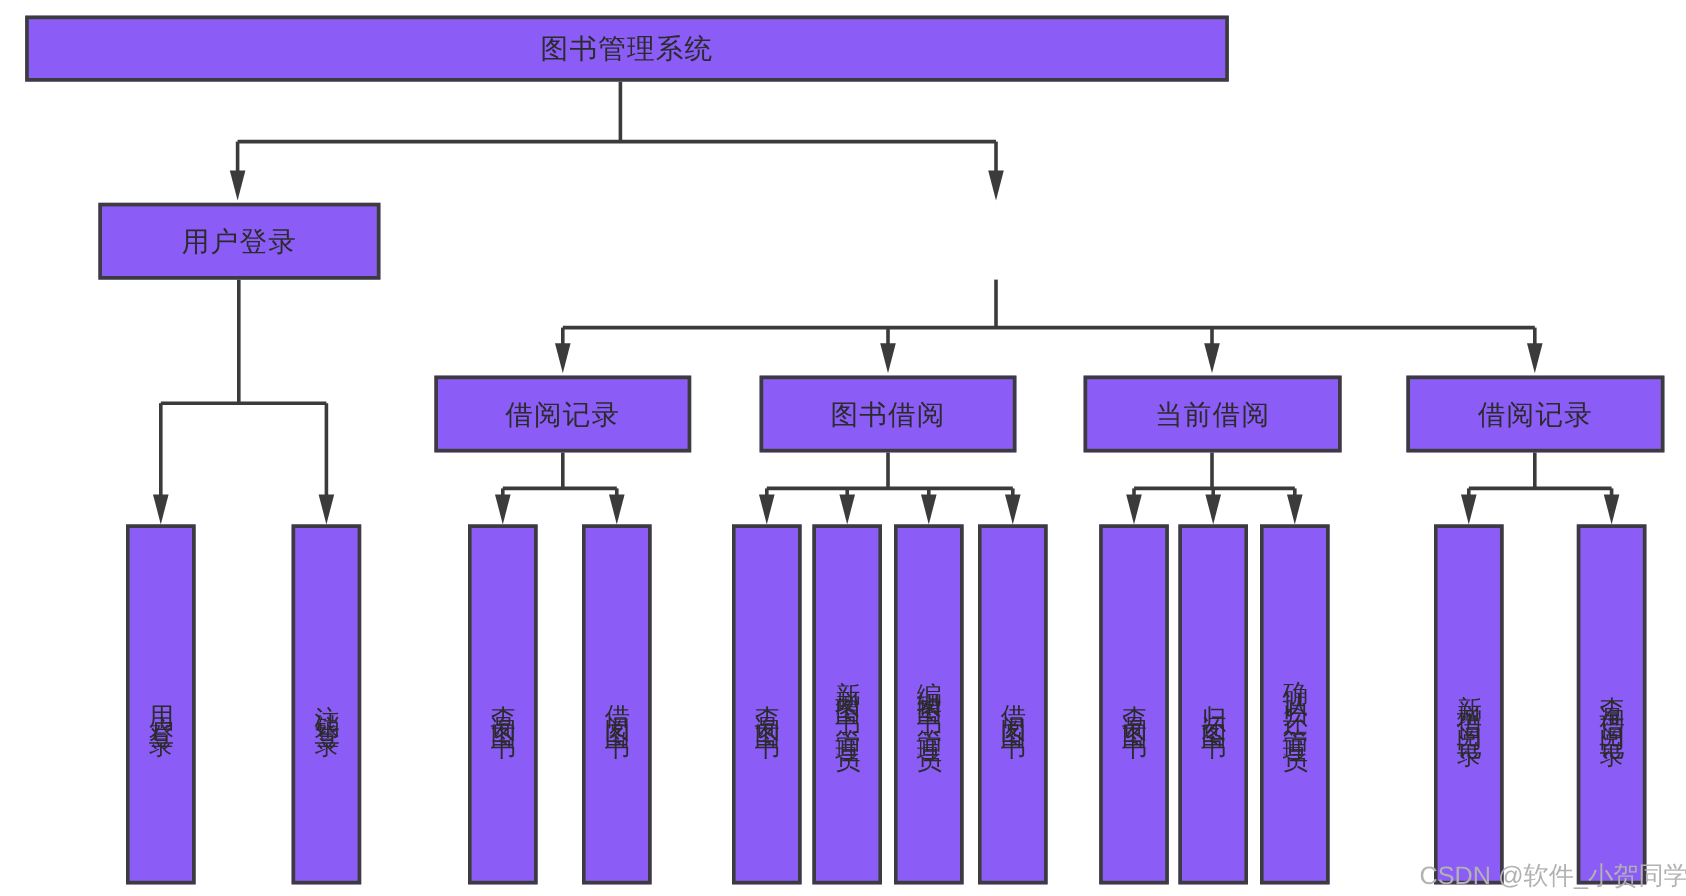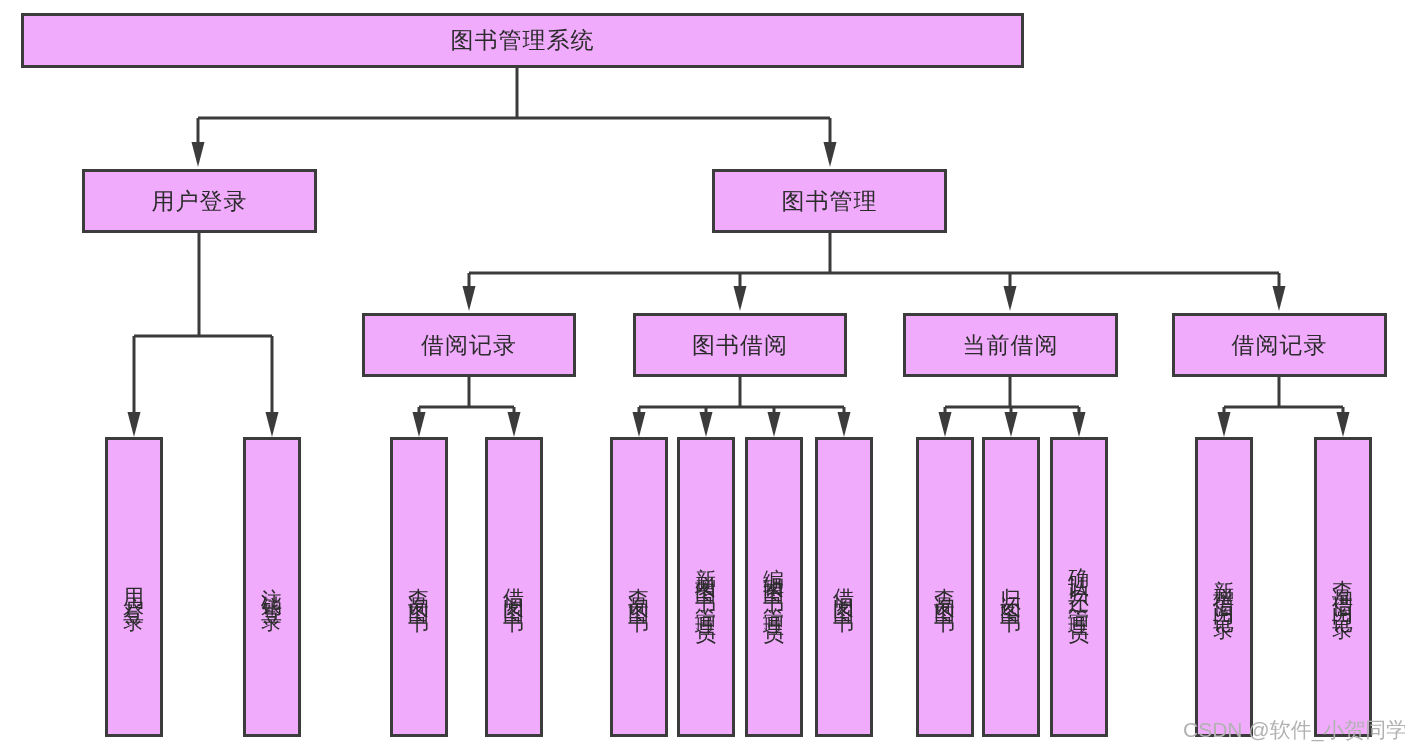--- a/index.html
+++ b/index.html
@@ -27,21 +27,21 @@
     stroke-width: 3;
     fill: none;
   }
   .connectors polygon {
     fill: #3b3b3b;
     stroke: none;
   }
   .node {
     position: absolute;
     box-sizing: border-box;
-    background: #f0abfc;
+    background: #8b5cf6;
     border: 3px solid #3c3c3c;
     display: flex;
     align-items: center;
     justify-content: center;
     color: #2b2b2b;
     z-index: 2;
   }
   .node.h {
     font-size: 23px;
     letter-spacing: 1px;
@@ -157,23 +157,20 @@
     <polygon points="1336.5,412 1349.5,412 1343,437"></polygon>
   </svg>
 
   <div class="node h box-root">
     <span>图书管理系统</span>
   </div>
 
   <div class="node h box-user-login">
     <span>用户登录</span>
   </div>
-  <div class="node h box-book-mgmt">
-    <span>图书管理</span>
-  </div>
 
   <div class="node h box-new-books">
     <span>借阅记录</span>
   </div>
   <div class="node h box-current">
     <span>当前借阅</span>
   </div>
   <div class="node h box-borrow">
     <span>图书借阅</span>
   </div>

